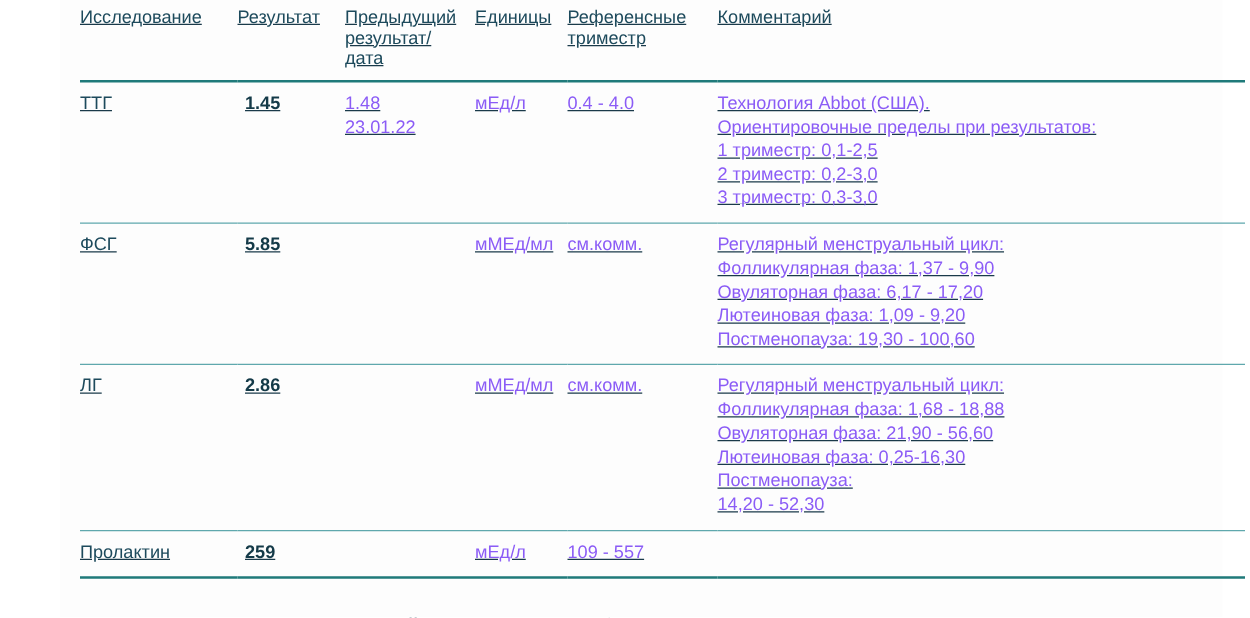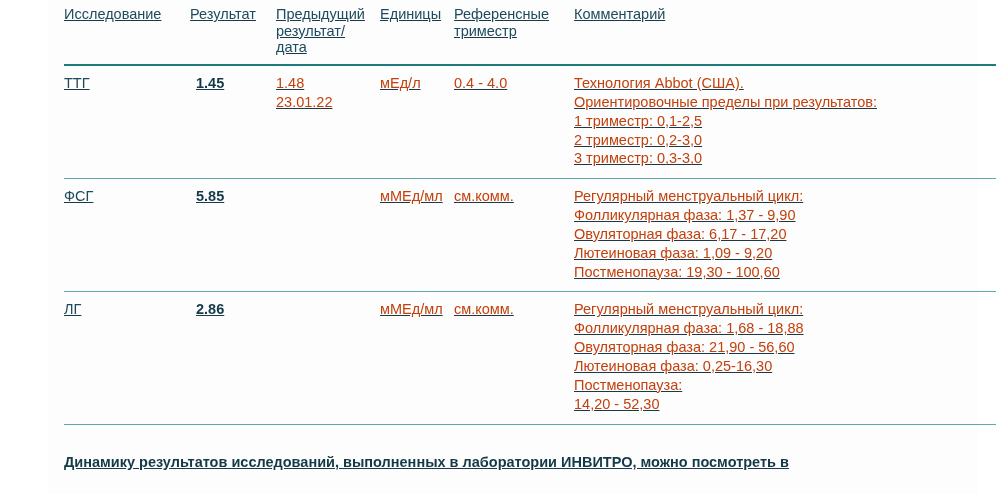--- a/index.html
+++ b/index.html
@@ -69,21 +69,21 @@
     padding: 6px 8px 8px 0;
     line-height: 1.15;
   }
   thead tr {
     border-bottom: 2px solid #1f7a7a;
   }
   tbody td {
     vertical-align: top;
     padding: 8px 8px 10px 0;
     line-height: 1.28;
-    color: #c2410c;
+    color: #8b5cf6;
     font-size: 14.5px;
   }
   tbody tr {
     border-bottom: 1px solid #5fa8ad;
   }
   tbody tr.last-row {
     border-bottom: 2px solid #1f7a7a;
   }
   td.name { color: #1d4a5c; }
   td.result {
@@ -199,20 +199,30 @@
           <td class="notes">
             <p>Регулярный менструальный цикл:</p>
             <p>Фолликулярная фаза: 1,68 - 18,88</p>
             <p>Овуляторная фаза: 21,90 - 56,60</p>
             <p>Лютеиновая фаза: 0,25-16,30</p>
             <p>Постменопауза:</p>
             <p>14,20 - 52,30</p>
           </td>
         </tr>
 
+        <tr class="last-row">
+          <td class="name">Пролактин</td>
+          <td class="result">259</td>
+          <td>
+            <span class="mini"></span>
+          </td>
+          <td>мЕд/л</td>
+          <td>109 - 557</td>
+          <td class="notes"></td>
+        </tr>
 
       </tbody>
     </table>
 
     <div class="footer">
       <div class="bold-note">
         <p>Динамику результатов исследований, выполненных в лаборатории ИНВИТРО, можно посмотреть в</p>
 
       </div>
 

